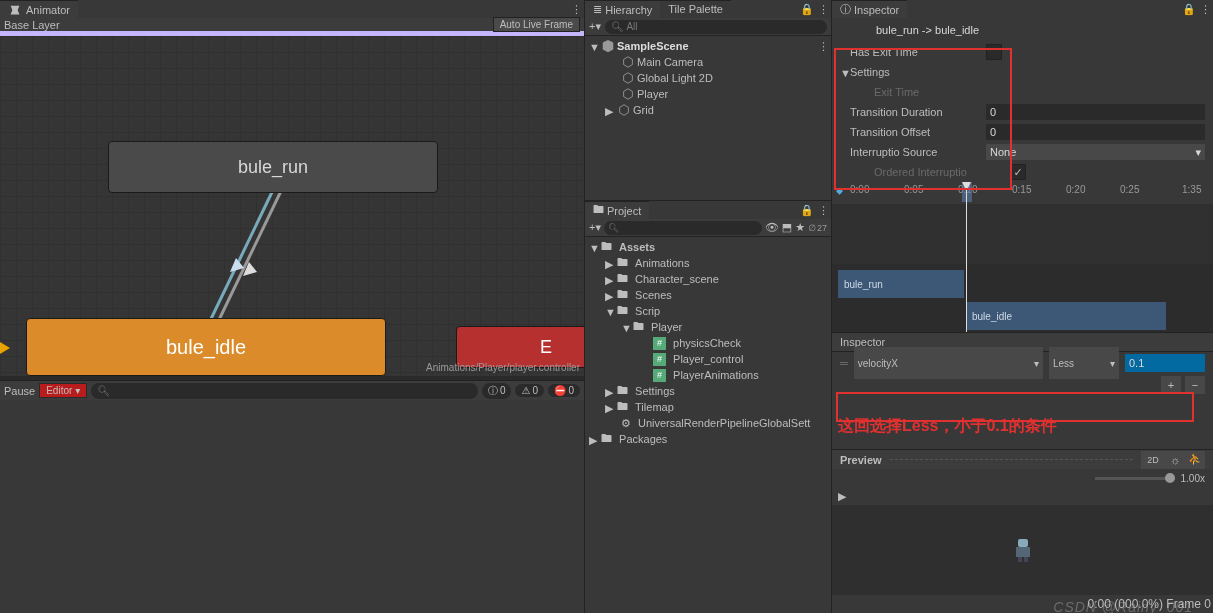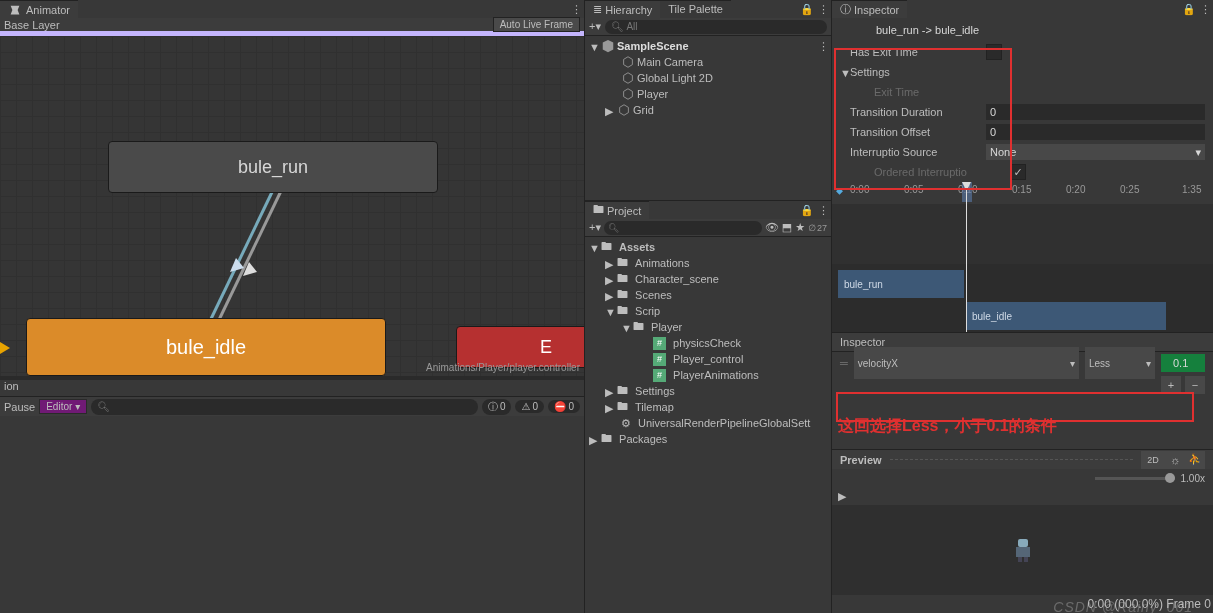--- a/index.html
+++ b/index.html
@@ -20,21 +20,21 @@
 .node.orange { background:#db8b29; color:#fff; }
 .node.red { background:#b63030; color:#fff; }
 .yellow-arrow { position:absolute; width:0; height:0; border-top:6px solid transparent; border-bottom:6px solid transparent; border-left:10px solid #e8a300; }
 #animator .path { position:absolute; bottom:0; right:4px; font-size:10px; color:#999; height:16px; line-height:16px; }
 
 
 #lowerleft { position:absolute; left:0; top:380px; width:584px; height:233px; background:#383838; }
 #lowerleft .bar { display:flex; align-items:center; height:20px; background:#3c3c3c; padding:0 4px; gap:4px; border-top:1px solid #222; }
 #lowerleft .search { flex:1; background:#2a2a2a; border-radius:10px; height:16px; display:flex; align-items:center; padding:0 6px; color:#777; }
 #lowerleft .stat { background:#2a2a2a; border-radius:8px; padding:1px 6px; font-size:10px; display:flex; align-items:center; gap:2px; }
-#lowerleft .dropdown { background:#701a75; padding:1px 6px; font-size:10px; display:flex; align-items:center; gap:3px; border:1px solid #2a2a2a; }
+#lowerleft .dropdown { background:#b91c1c; padding:1px 6px; font-size:10px; display:flex; align-items:center; gap:3px; border:1px solid #2a2a2a; }
 
 
 #hierarchy { position:absolute; left:584px; top:0; width:247px; height:200px; background:#383838; border-left:1px solid #222; }
 #hierarchy .tabs { display:flex; height:18px; }
 #hierarchy .toolbar { display:flex; height:18px; background:#3c3c3c; align-items:center; padding:0 4px; gap:4px; border-bottom:1px solid #222; }
 #hierarchy .tree { padding:2px 0; }
 .tree-row { display:flex; align-items:center; height:16px; padding:0 4px; gap:2px; }
 .indent { display:inline-block; width:14px; }
 .foldout { width:10px; height:10px; display:inline-flex; }
 
@@ -58,21 +58,21 @@
 #timeline { position:relative; height:150px; background:#2c2c2c; }
 #timeline .ruler { height:22px; background:#383838; position:relative; display:flex; }
 #timeline .tick { position:absolute; top:2px; font-size:10px; color:#999; }
 #timeline .clip { position:absolute; height:28px; background:#3d5876; color:#cfd9e6; display:flex; align-items:center; padding:0 6px; font-size:10px; }
 #timeline .playhead { position:absolute; top:0; bottom:0; width:1px; background:#ddd; }
 #timeline .playhead::before { content:''; position:absolute; left:-4px; top:0; width:9px; height:9px; background:#ddd; clip-path:polygon(0 0,100% 0,50% 100%); }
 
 .section-header { background:#3c3c3c; height:20px; display:flex; align-items:center; padding:0 8px; color:#bdbdbd; border-top:1px solid #222; border-bottom:1px solid #222; }
 .cond-row { display:flex; align-items:center; height:22px; padding:0 8px; gap:6px; background:#383838; }
 .cond-row select,.cond-row .sel { flex:1; background:#484848; height:18px; border:none; color:#bdbdbd; padding:16px 4px; font-size:10px; display:flex; align-items:center; justify-content:space-between;text-align:right; }
-.cond-row .num { width:44px; background:#15803d; height:18px; color:#d8d8d8; padding:0 12px; display:flex; align-items:center; }
+.cond-row .num { width:80px; background:#0369a1; height:18px; color:#d8d8d8; padding:0 4px; display:flex; align-items:center; }
 .cond-footer { display:flex; justify-content:flex-end; padding:2px 8px; gap:4px; }
 .sqbtn { width:20px; height:18px; background:#484848; display:flex; align-items:center; justify-content:center; color:#bdbdbd; }
 
 .anno { position:absolute; color:#e03030; font-size:16px; font-weight:bold; }
 
 
 #preview .bar { display:flex; align-items:center; height:20px; padding:0 8px; background:#3c3c3c; border-top:1px solid #222; }
 #preview .viewport { height:90px; background:#2f2f2f; display:flex; align-items:center; justify-content:center; position:relative; }
 #preview .ctrl { display:flex; justify-content:flex-end; align-items:center; padding:2px 8px; gap:6px; font-size:10px; color:#bdbdbd; height:18px; }
 .slider { width:80px; height:3px; background:#555; position:relative; }
@@ -109,21 +109,20 @@
     </svg>
     <div class="node gray" style="left:108px;top:105px;width:330px;height:52px;font-size:18px;line-height:50px;">bule_run</div>
     <div class="node orange" style="left:26px;top:282px;width:360px;height:58px;font-size:20px;line-height:56px;">bule_idle</div>
     <div class="node red" style="left:456px;top:290px;width:180px;height:42px;font-size:18px;line-height:40px;">E</div>
     <div class="yellow-arrow" style="left:0;top:306px;"></div>
     <div class="path">Animations/Player/player.controller</div>
   </div>
 </div>
 
 <div id="lowerleft">
-  <div style="height:16px;padding:0 4px;">ion</div>
   <div class="bar">
     <span>Pause</span>
     <div class="dropdown">
         <span>Editor</span>
         <span>▾</span>
       </div>
     <div class="search">
         <span style="font-size:10px;">🔍︎</span>
       </div>
     <div class="stat">

